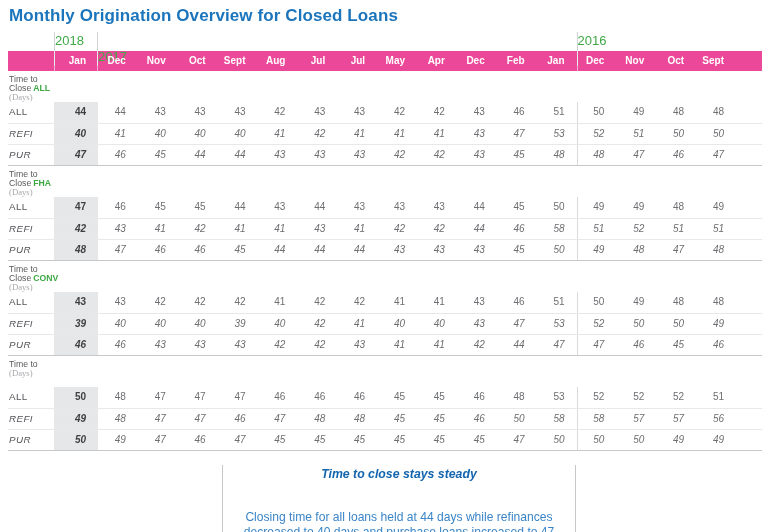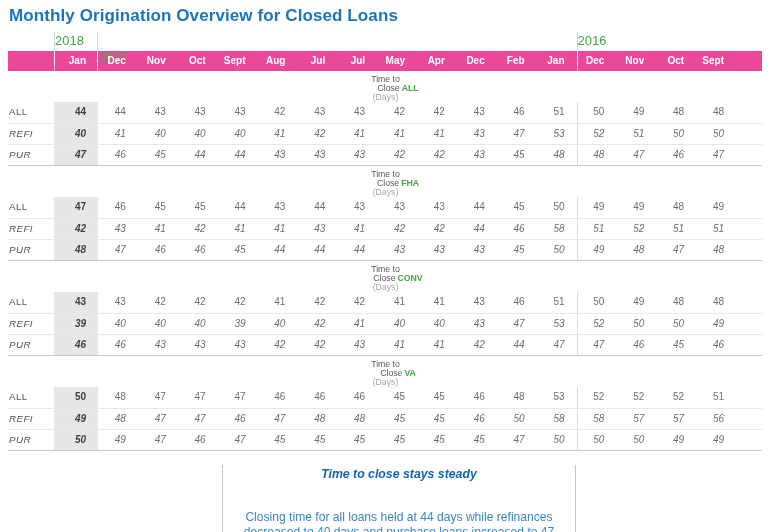--- a/index.html
+++ b/index.html
@@ -52,25 +52,24 @@
   .mc-2016  { box-shadow: inset 1px 0 0 rgba(255,255,255,.55); }
 
   
   .section { border-bottom: 1px solid #C6C8CA; }
   .sec-label {
     height: 31px;
     padding: 4px 0 0 1px;
     font-size: 8.7px;
     line-height: 9px;
     color: #59595B;
-    text-align: center;
-  }
-  .sec-label .close-word { margin-right: 2px; margin-left: 25px; }
+  }
+  .sec-label .close-word { margin-right: 2px; }
   .sec-label .code { color: #3FA845; font-weight: bold; }
-  .sec-label .units { color: #A7A9AC; }
+  .sec-label .units { color: #A7A9AC; font-family: Liberation Serif, serif; }
 
   .data-row { height: 21px; }
   .data-row + .data-row { border-top: 1px solid #E7E8E9; font-style: italic; }
 
   .row-label {
     font-size: 9.8px;
     color: #55565A;
     letter-spacing: .4px;
     line-height: 20px;
     padding-left: 1px;
@@ -350,21 +349,20 @@
             <div class="val cut">47</div>
             <div class="val">46</div>
             <div class="val">45</div>
             <div class="val">46</div>
             <div class="row-spacer"></div>
           </div>
         </div>
         <div class="section">
           <div class="sec-label">
             <div class="sec-line1">Time to</div>
-            <div class="sec-line2"><span class="close-word">Close</span><span class="code">VA</span></div>
             <div class="units">(Days)</div>
           </div>
           <div class="grid data-row">
             <div class="row-label">ALL</div>
             <div class="val hl">50</div>
             <div class="val">48</div>
             <div class="val">47</div>
             <div class="val">47</div>
             <div class="val">47</div>
             <div class="val">46</div>

